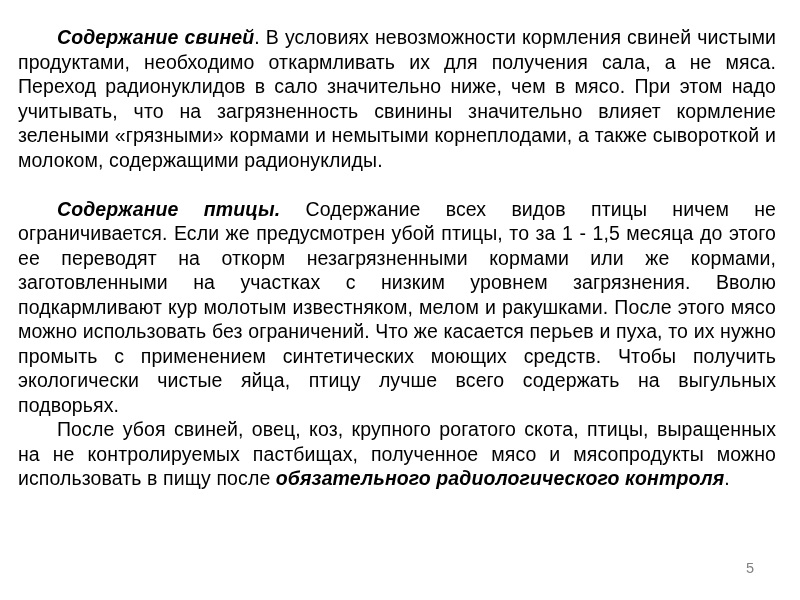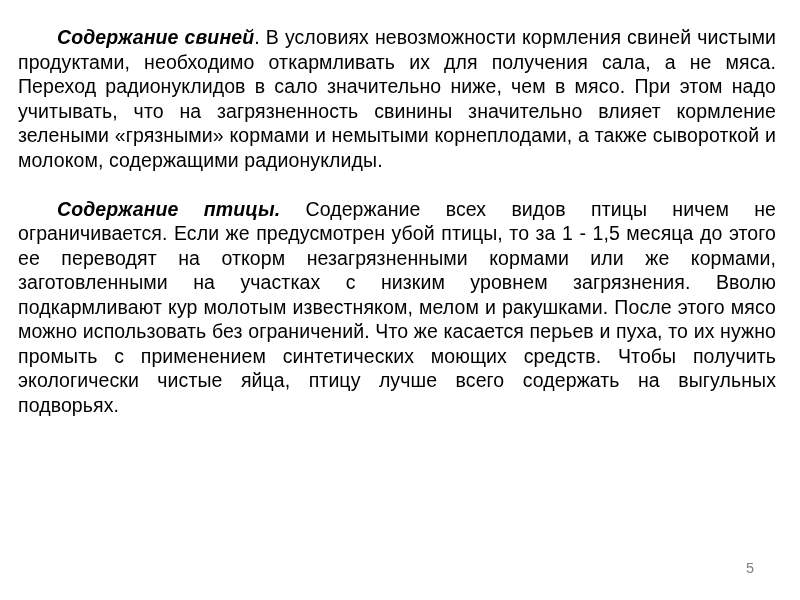--- a/index.html
+++ b/index.html
@@ -52,15 +52,16 @@
     text-align: right;
   }
 </style>
 </head>
 <body>
 
 <div class="slide">
   <div class="text-block" id="text-block">
       <p class="gap-after"><span class="seg-lead">Содержание свиней</span><span class="seg-regular">. В условиях невозможности кормления свиней чистыми продуктами, необходимо откармливать их для получения сала, а не мяса. Переход радионуклидов в сало значительно ниже, чем в мясо. При этом надо учитывать, что на загрязненность свинины значительно влияет кормление зелеными «грязными» кормами и немытыми корнеплодами, а также сывороткой и молоком, содержащими радионуклиды.</span></p>
       <p><span class="seg-lead">Содержание птицы.</span><span class="seg-regular"> Содержание всех видов птицы ничем не ограничивается. Если же предусмотрен убой птицы, то за 1 - 1,5 месяца до этого ее переводят на откорм незагрязненными кормами или же кормами, заготовленными на участках с низким уровнем загрязнения. Вволю подкармливают кур молотым известняком, мелом и ракушками. После этого мясо можно использовать без ограничений. Что же касается перьев и пуха, то их нужно промыть с применением синтетических моющих средств. Чтобы получить экологически чистые яйца, птицу лучше всего содержать на выгульных подворьях.</span></p>
+      <p><span class="seg-regular">После убоя свиней, овец, коз, крупного рогатого скота, птицы, выращенных на не контролируемых пастбищах, полученное мясо и мясопродукты можно использовать в пищу после </span><span class="seg-lead">обязательного радиологического контроля</span><span class="seg-regular">.</span></p>
     </div>
   <div class="page-number">5</div>
 </div>
 
 </body></html>

